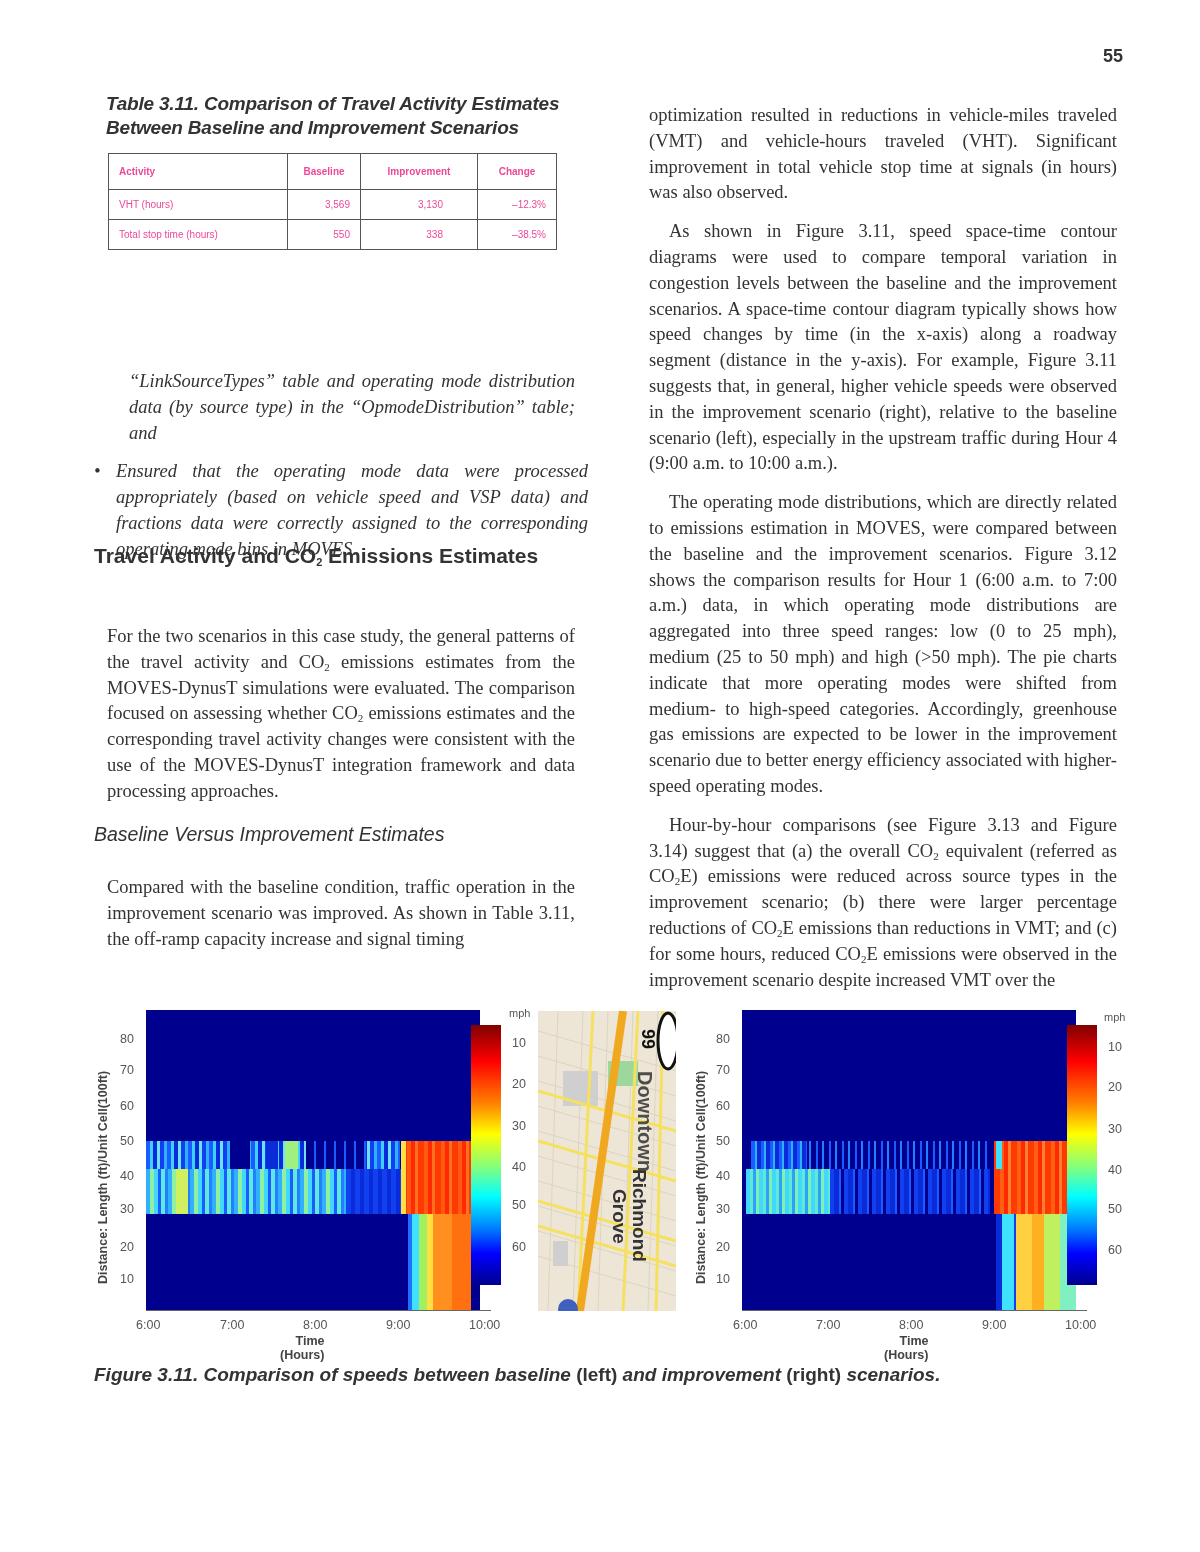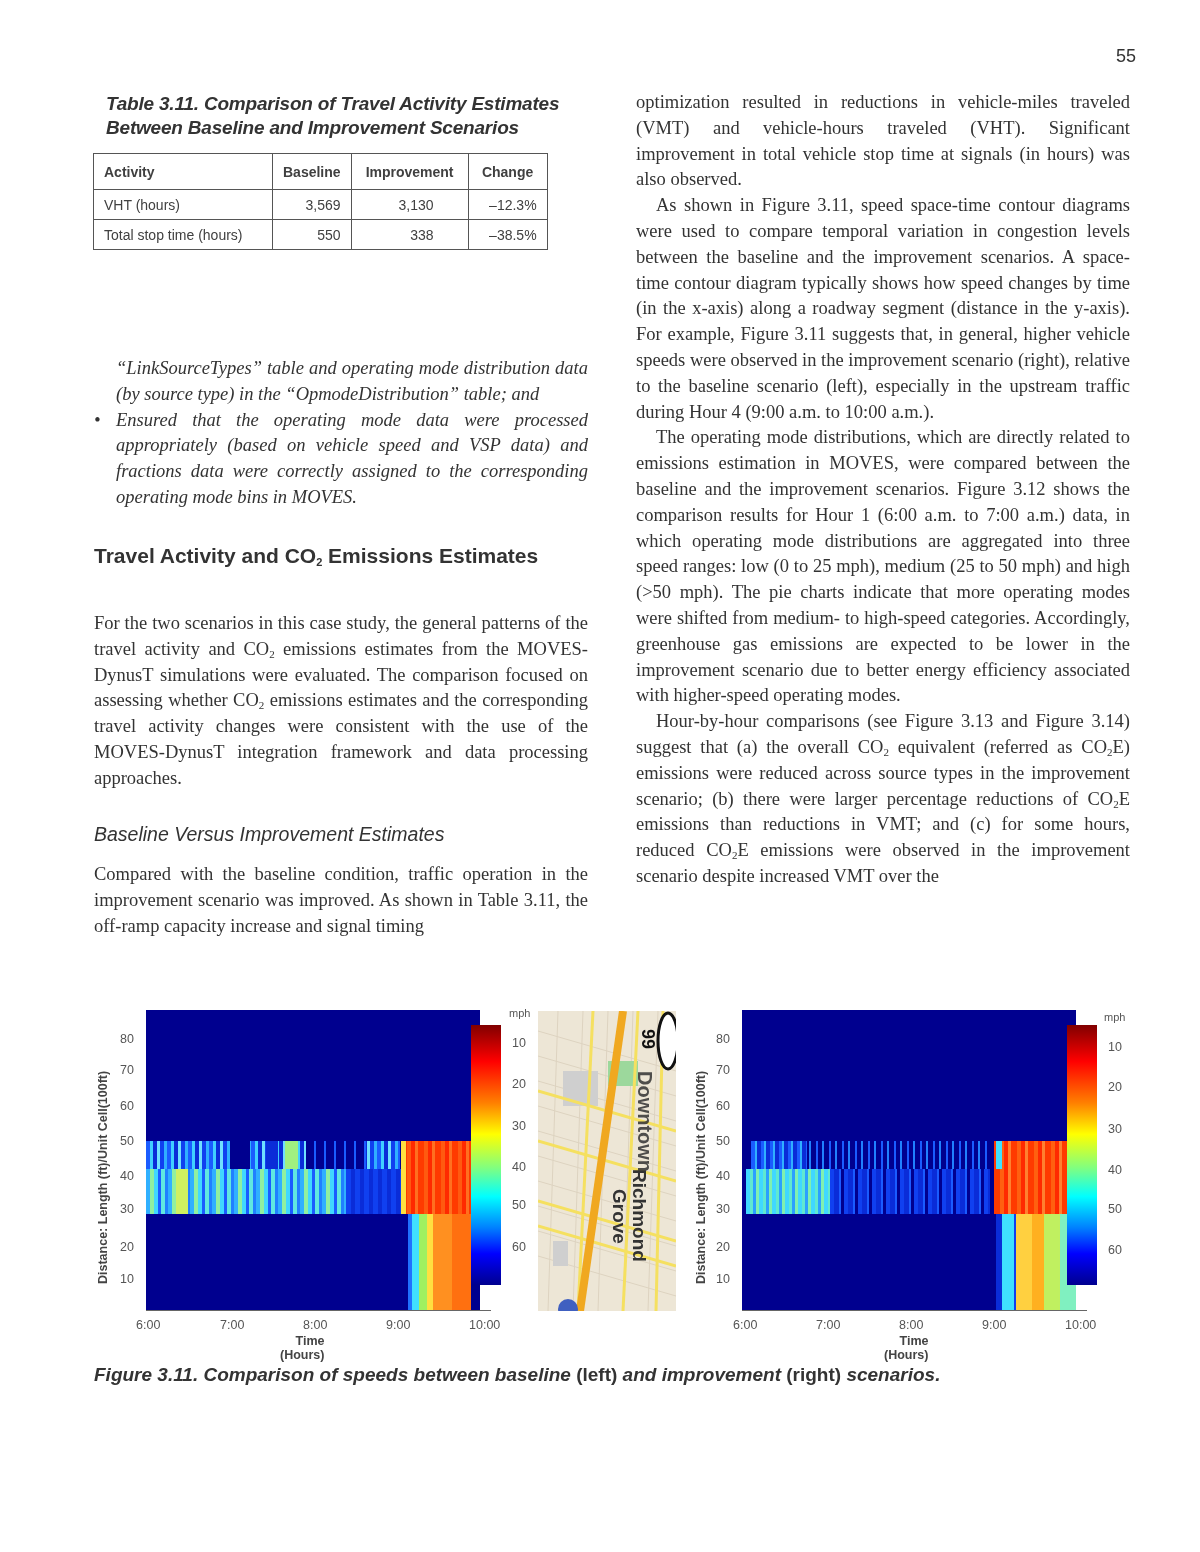--- a/index.html
+++ b/index.html
@@ -1,28 +1,28 @@
 <!DOCTYPE html>
 <html><head>
 <meta charset="utf-8">
 <style>
   html,body{margin:0;padding:0;background:#fff;}
   body{width:1200px;height:1552px;position:relative;overflow:hidden;color:#333;}
   .serif{font-family:"Liberation Serif","DejaVu Serif",serif;}
   .sans{font-family:"Liberation Sans","DejaVu Sans",sans-serif;}
   .abs{position:absolute;}
-  .page-number{right:64px;top:46px;font-size:18px;font-weight:normal;color:#333;}
+  .page-number{right:77px;top:46px;font-size:18px;font-weight:bold;color:#333;}
   .table-caption{left:106px;top:92px;width:480px;font-size:19px;font-weight:bold;font-style:italic;line-height:24px;color:#333;letter-spacing:-0.2px;}
-  table.data{position:absolute;left:93px;top:153px;border-collapse:collapse;font-size:14px;color:#404040;}
+  table.data{position:absolute;left:108px;top:153px;border-collapse:collapse;font-size:10px;color:#ec4899;}
   table.data td, table.data th{border:1.4px solid #555;padding:0 10px;height:29px;}
   table.data th{font-weight:bold;height:35px;text-align:center;}
   table.data th:first-child, table.data td:first-child{text-align:left;}
   table.data td.num{text-align:right;}
   .body-text{font-size:18.5px;line-height:25.8px;text-align:justify;color:#333;}
-  .body-text p{margin:0;}
+  .body-text p{margin:13px;}
   .indent{text-indent:20px;}
   .section-heading{left:94px;top:544px;font-size:21px;font-weight:bold;color:#333;}
   .subsection-heading{left:94px;top:823px;font-size:19.5px;font-style:italic;color:#333;}
   sub{font-size:11px;vertical-align:-3px;line-height:0;}
   .bullet-list{margin:0;padding:0;list-style:none;}
   .bullet-list li{position:relative;padding-left:22px;}
   .bullet-list li::before{content:"•";position:absolute;left:0;top:0;}
   .fig-caption{left:94px;top:1364px;font-size:19px;font-weight:bold;font-style:italic;color:#333;}
   .fig-caption .upright{font-style:normal;font-weight:bold;}
   

